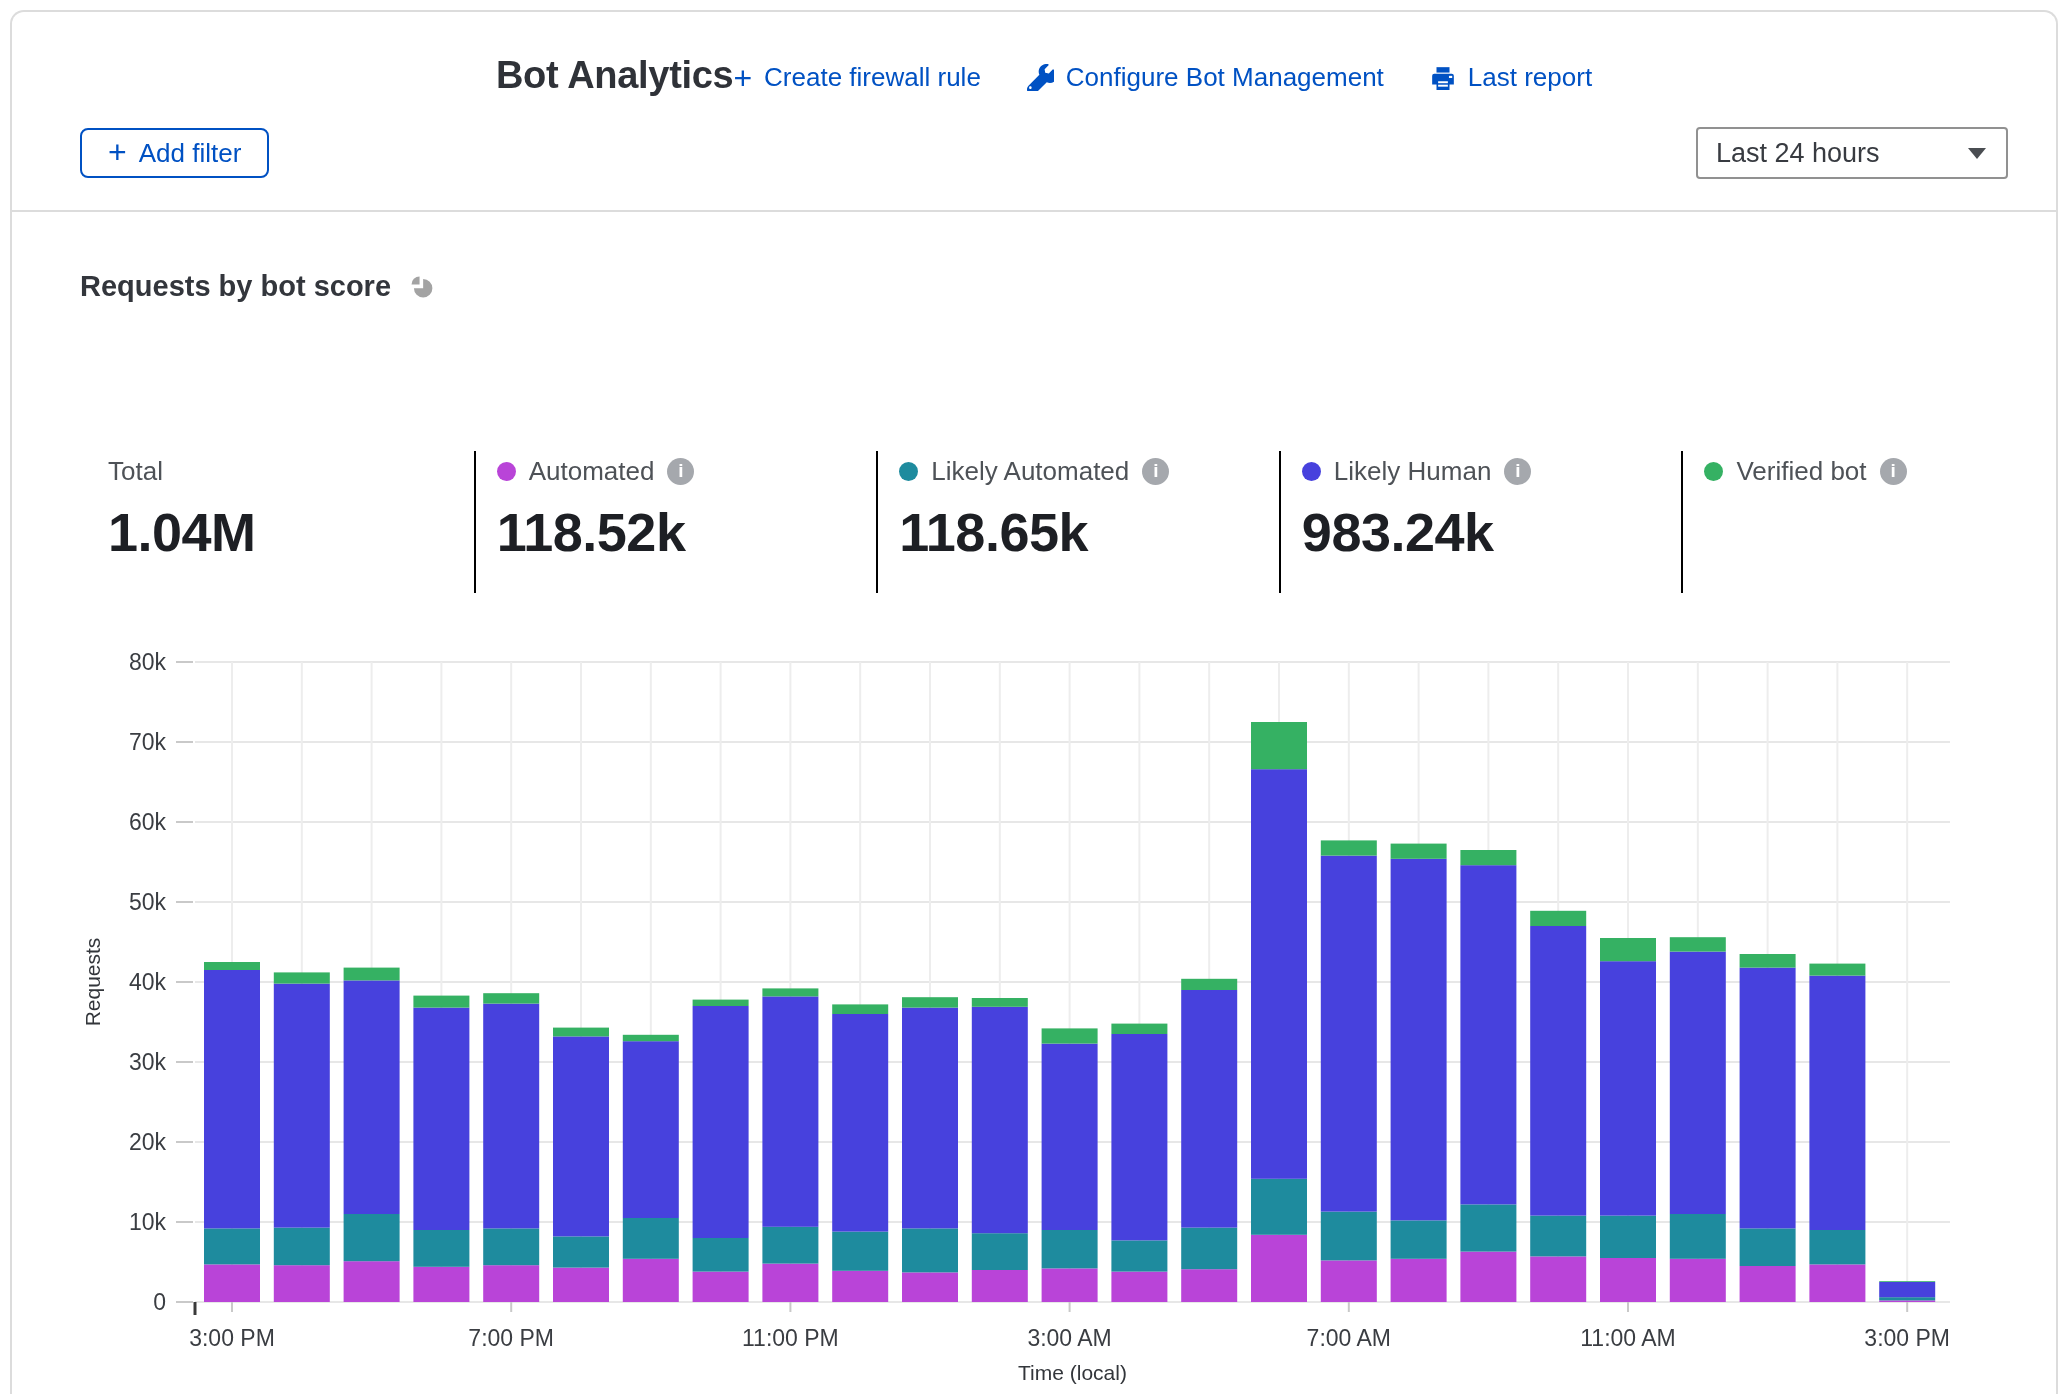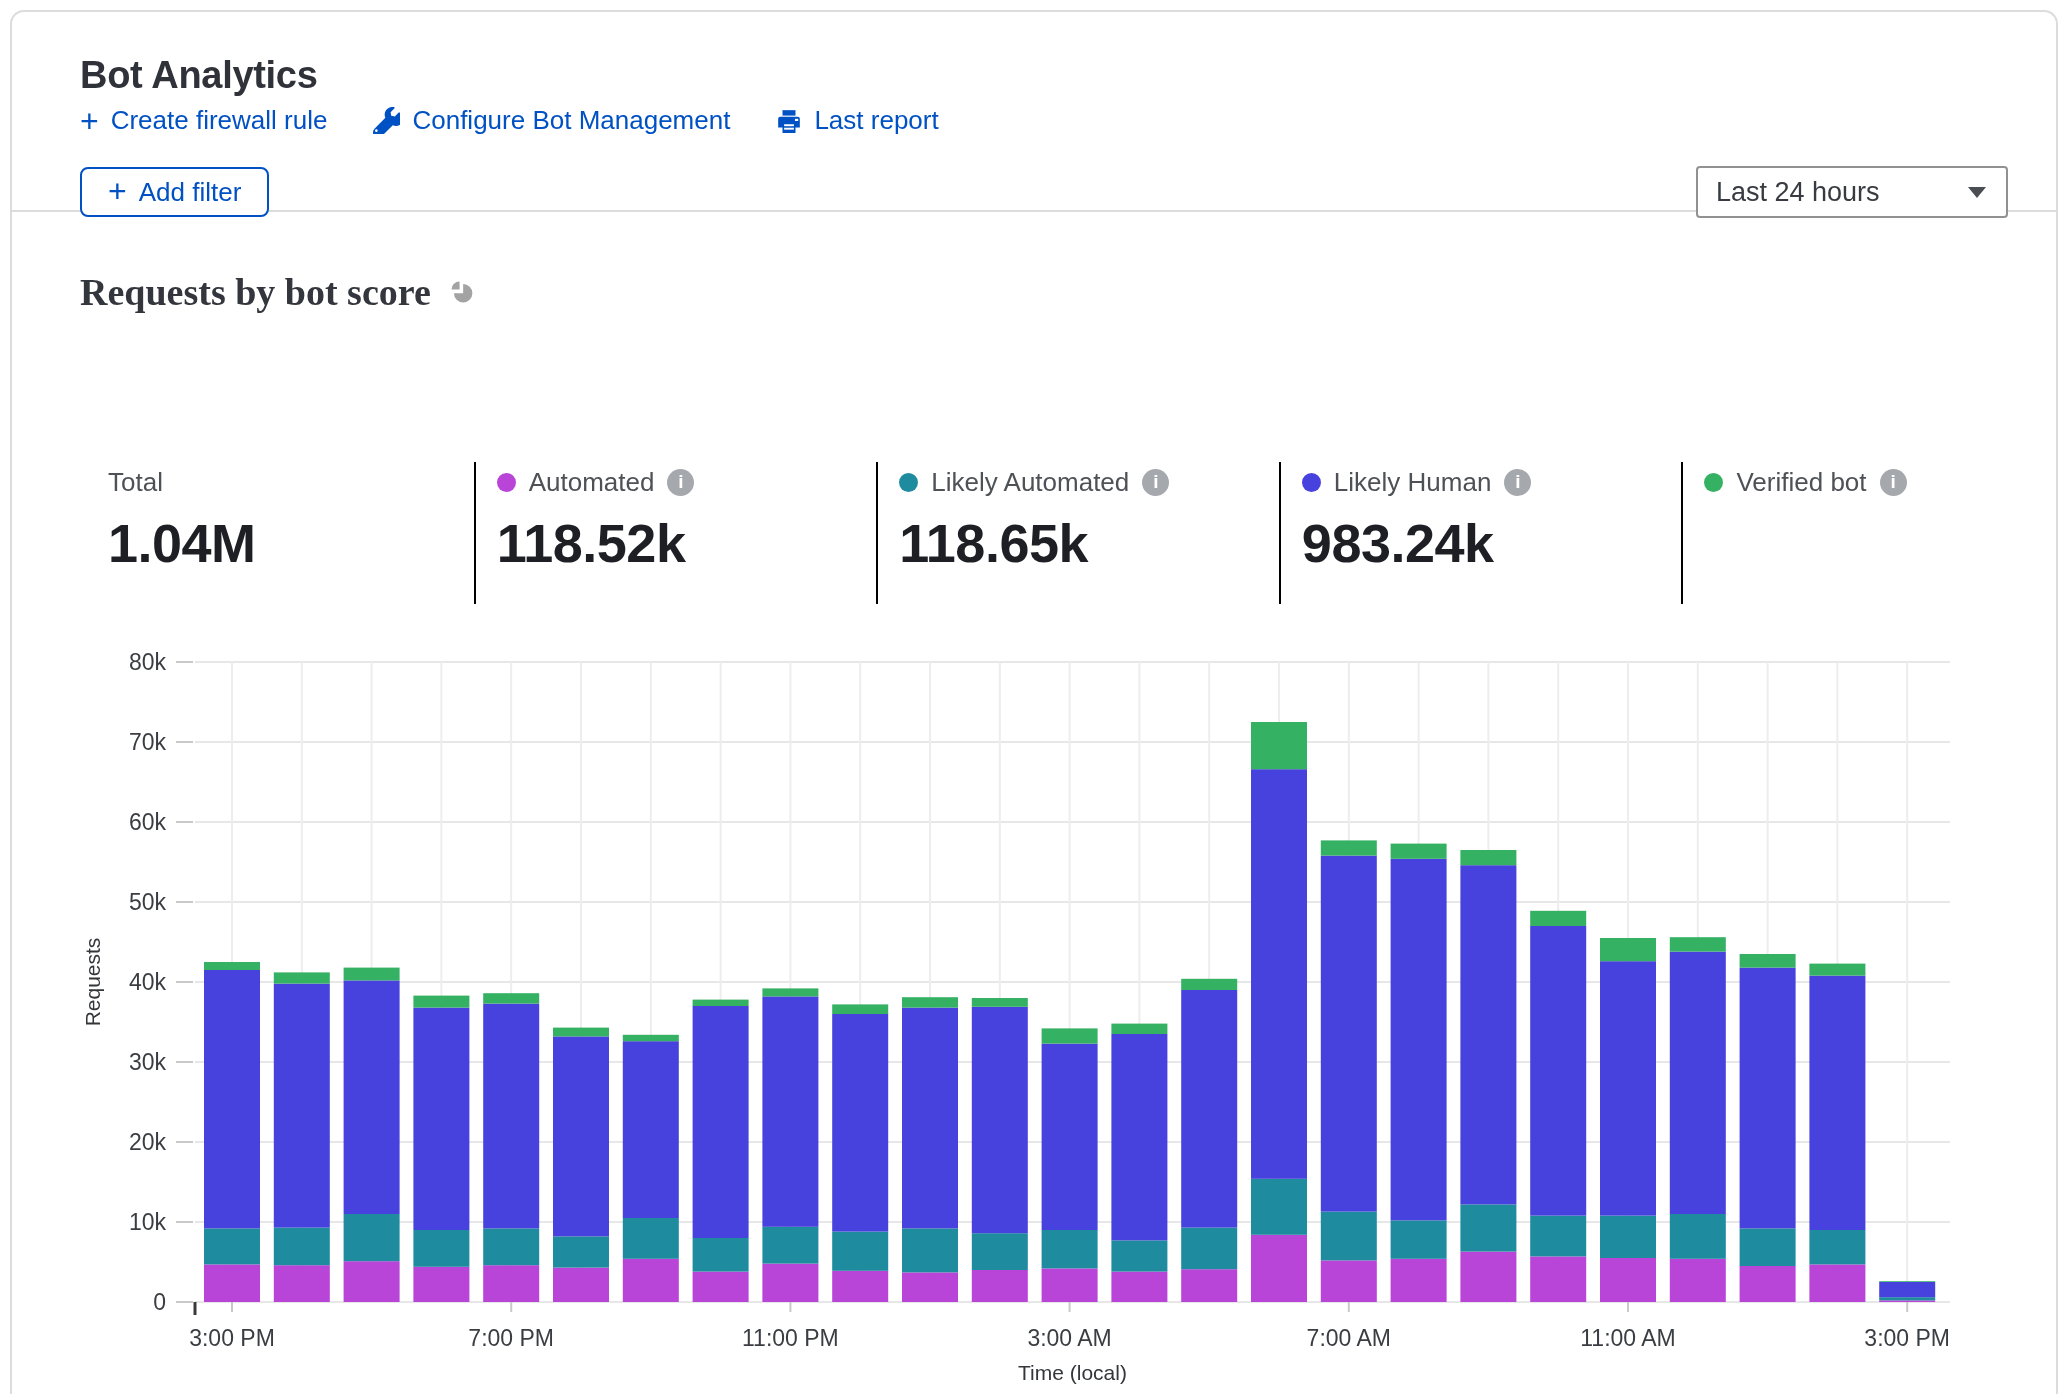--- a/index.html
+++ b/index.html
@@ -19,21 +19,21 @@
     border:2px solid #dcdcdc; border-bottom:none;
     border-radius:14px 14px 0 0;
   }
 
   
   .card-header {
     padding:42px 48px 0 68px;
     height:200px;
     border-bottom:2px solid #dcdcdc;
   }
-  .header-row { display:flex; justify-content:center; align-items:flex-start;flex-direction:column; }
+  .header-row { display:flex; justify-content:center; align-items:flex-start; }
   .page-title { margin:0; font-size:38px; font-weight:700; color:#2f3238; letter-spacing:-0.3px; }
   .header-links { display:flex; gap:46px; margin-top:8px; align-items:center; }
   .hlink {
     display:inline-flex; align-items:center; gap:12px;
     color:#0051c3; font-size:26px; text-decoration:none; cursor:pointer; white-space:nowrap;
   }
   .hlink .plus { font-size:32px; font-weight:400; line-height:22px; }
   .hlink svg { display:block; }
 
   .filter-row { margin-top:30px; display:flex; justify-content:space-between; align-items:center; }
@@ -54,21 +54,21 @@
   }
   .caret {
     width:0; height:0;
     border:9px solid transparent; border-top:11px solid #4a4d52;
     margin-top:9px;
   }
 
   
   .card-body { padding-left:68px; }
   .section-heading { margin-top:58px; display:flex; align-items:center; gap:16px; }
-  .section-heading h2 { margin:0; font-size:38px; font-weight:700; color:#33363c;font-family:Liberation Serif, serif; }
+  .section-heading h2 { margin:0; font-size:29px; font-weight:700; color:#33363c; }
   .pie-icon { display:block; }
 
   
   .stats-row { margin-top:148px; display:flex; margin-left:-68px; }
   .stat-col { min-height:142px; padding-top:4px;margin-left:28px; }
   .stat-col.c0 { width:433px; padding-left:68px; }
   .stat-col.cn { width:403px; padding-left:21px; border-left:2px solid #000000; }
   .stat-label-row { display:flex; align-items:center; gap:13px; height:32px; }
   .stat-dot { width:19px; height:19px; border-radius:50%; flex:0 0 auto; }
   .stat-label { font-size:26px; color:#4e5257; white-space:nowrap; }

